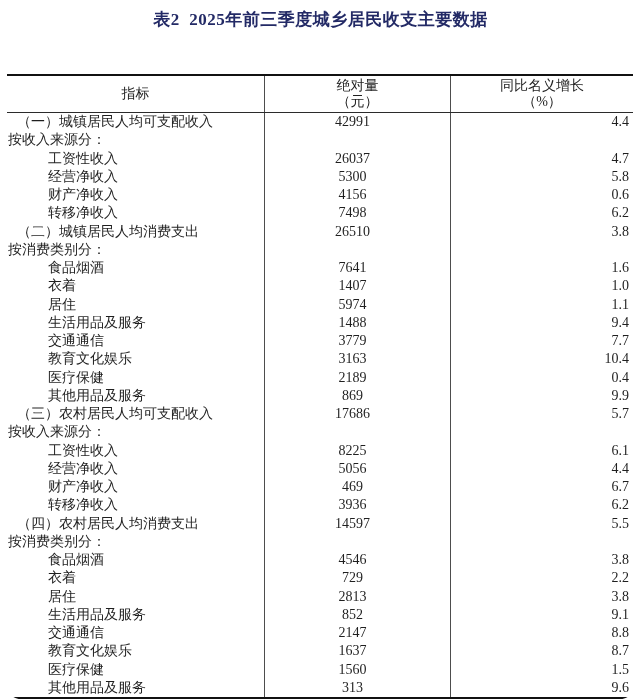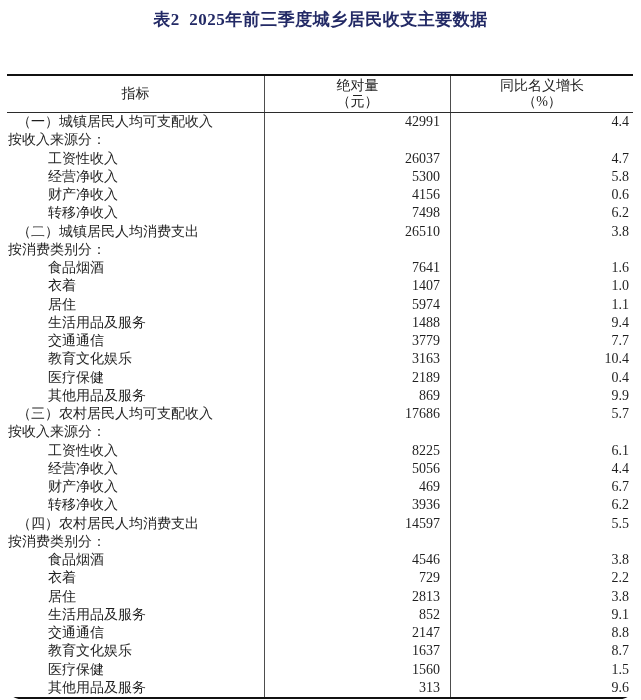--- a/index.html
+++ b/index.html
@@ -57,21 +57,21 @@
     overflow:hidden;
     white-space:nowrap;
   }
   .c1{width:257px;}
   .c2{width:186px;border-left:1px solid var(--grid-color);}
   .c3{width:183px;border-left:1px solid var(--grid-color);}
   .row .cell{
     font-size:14px;
     line-height:18.25px;
   }
-  .row .c2{text-align:right;padding-right:10px;}
+  .row .c2{text-align:center;padding-right:10px;}
   .row .c3{text-align:right;padding-right:4px;}
   .indent-section{padding-left:10px;}
   .indent-group{padding-left:1px;}
   .indent-item{padding-left:41px;}
 </style>
 </head>
 <body>
 
 <div class="page">
   <div class="title">表2  2025年前三季度城乡居民收支主要数据</div>

